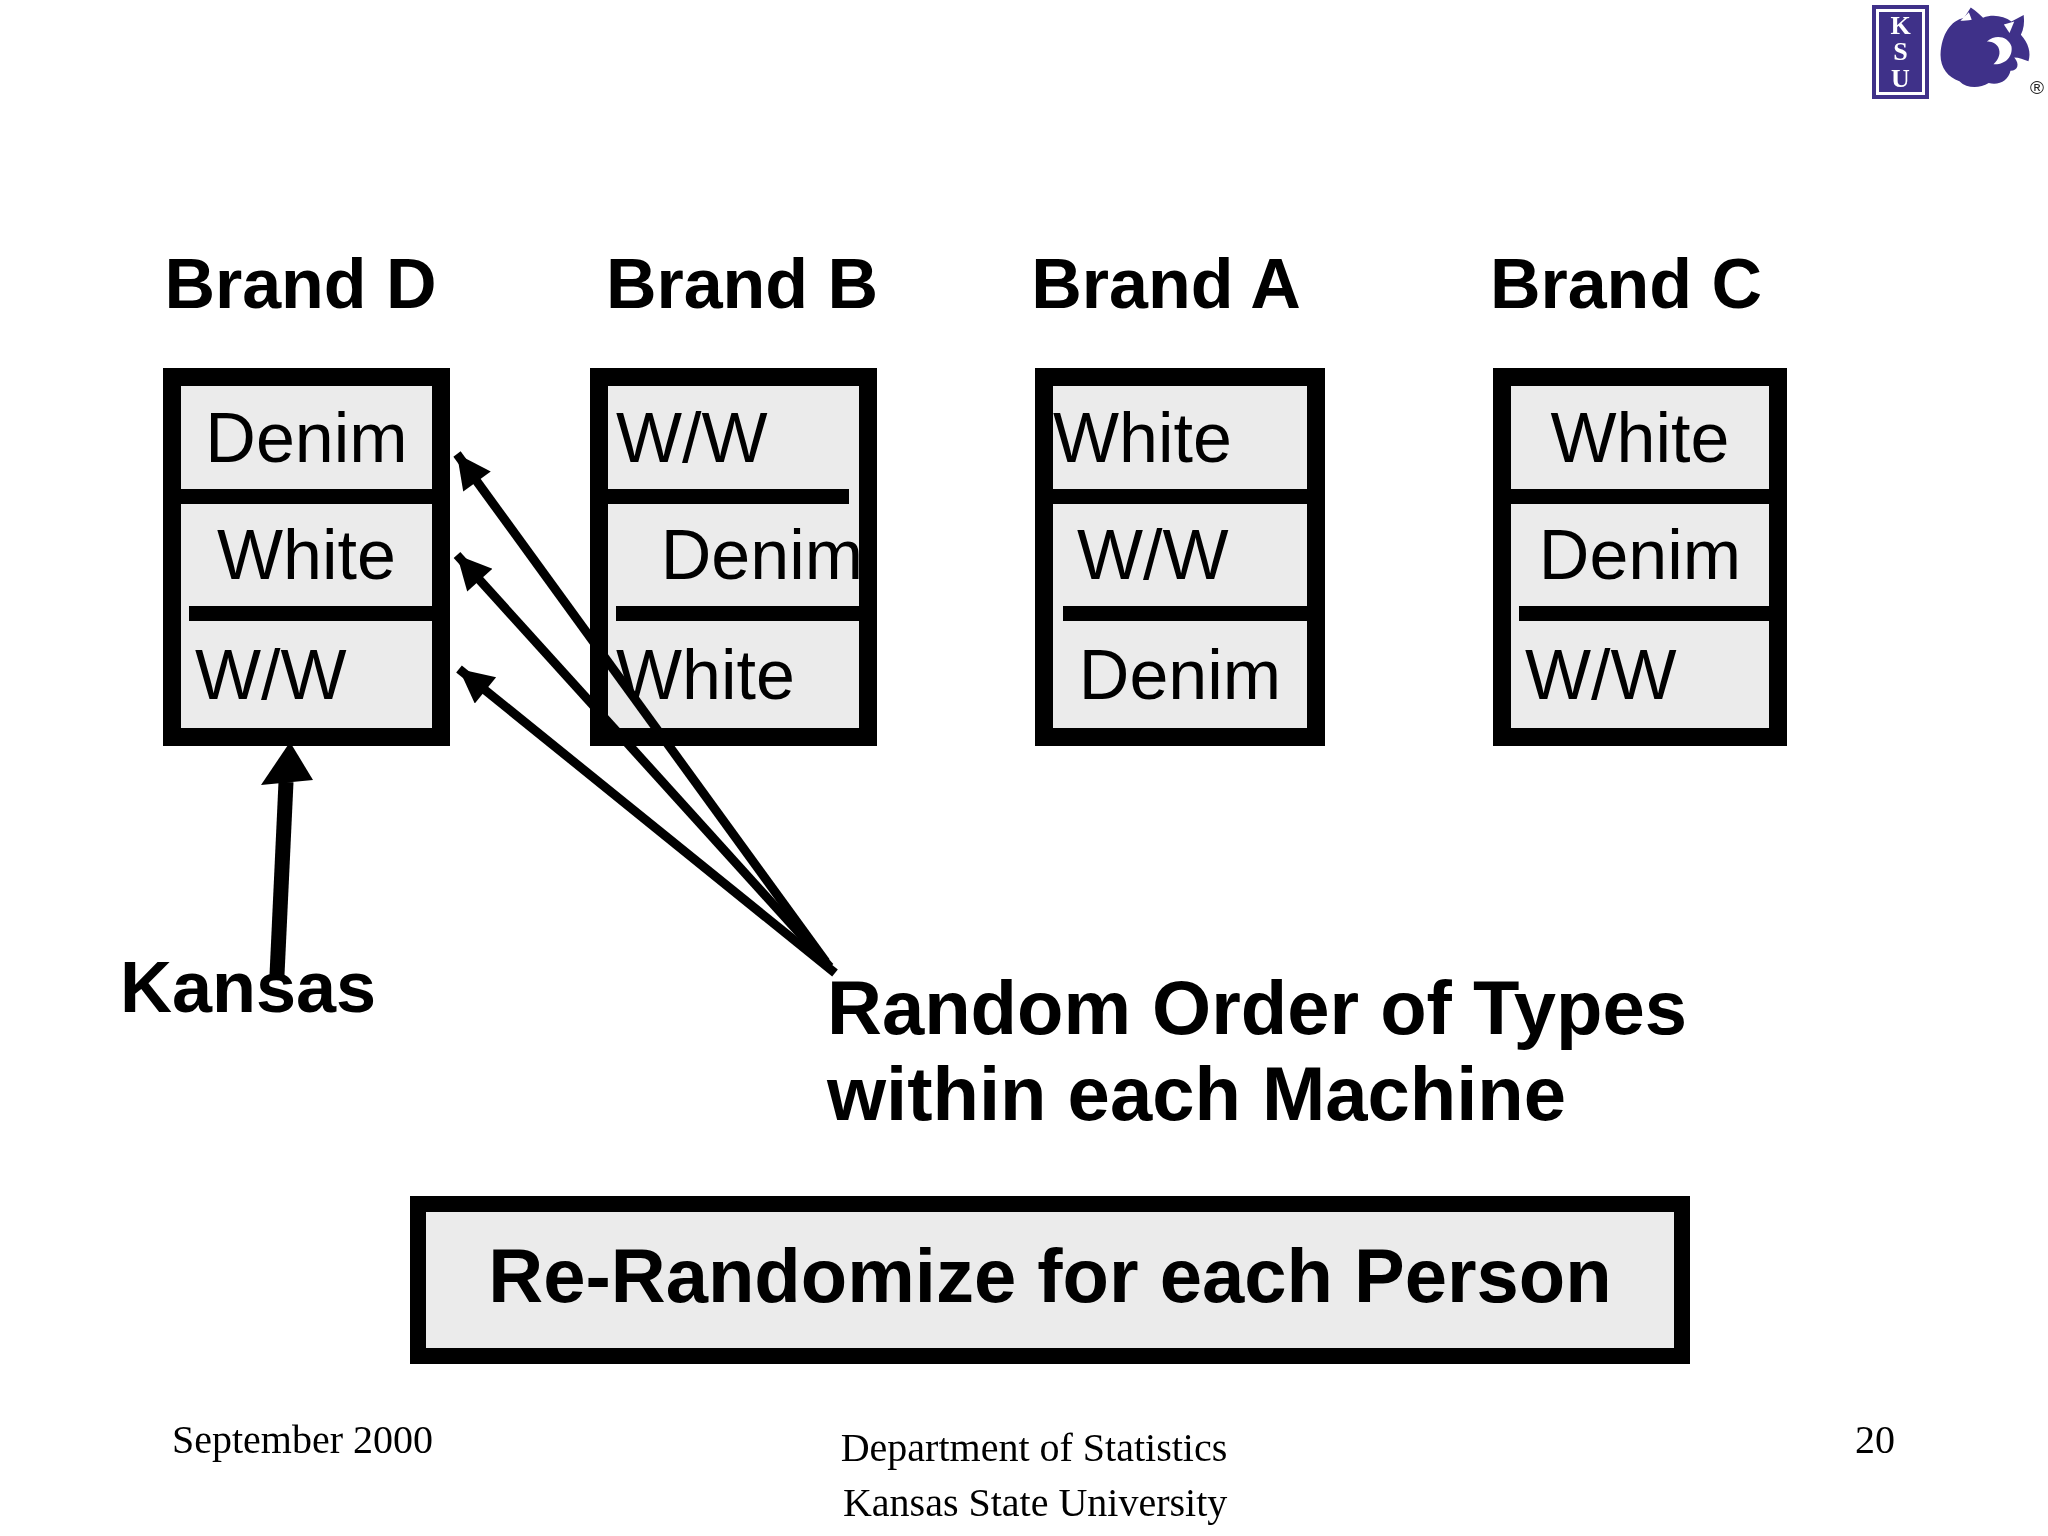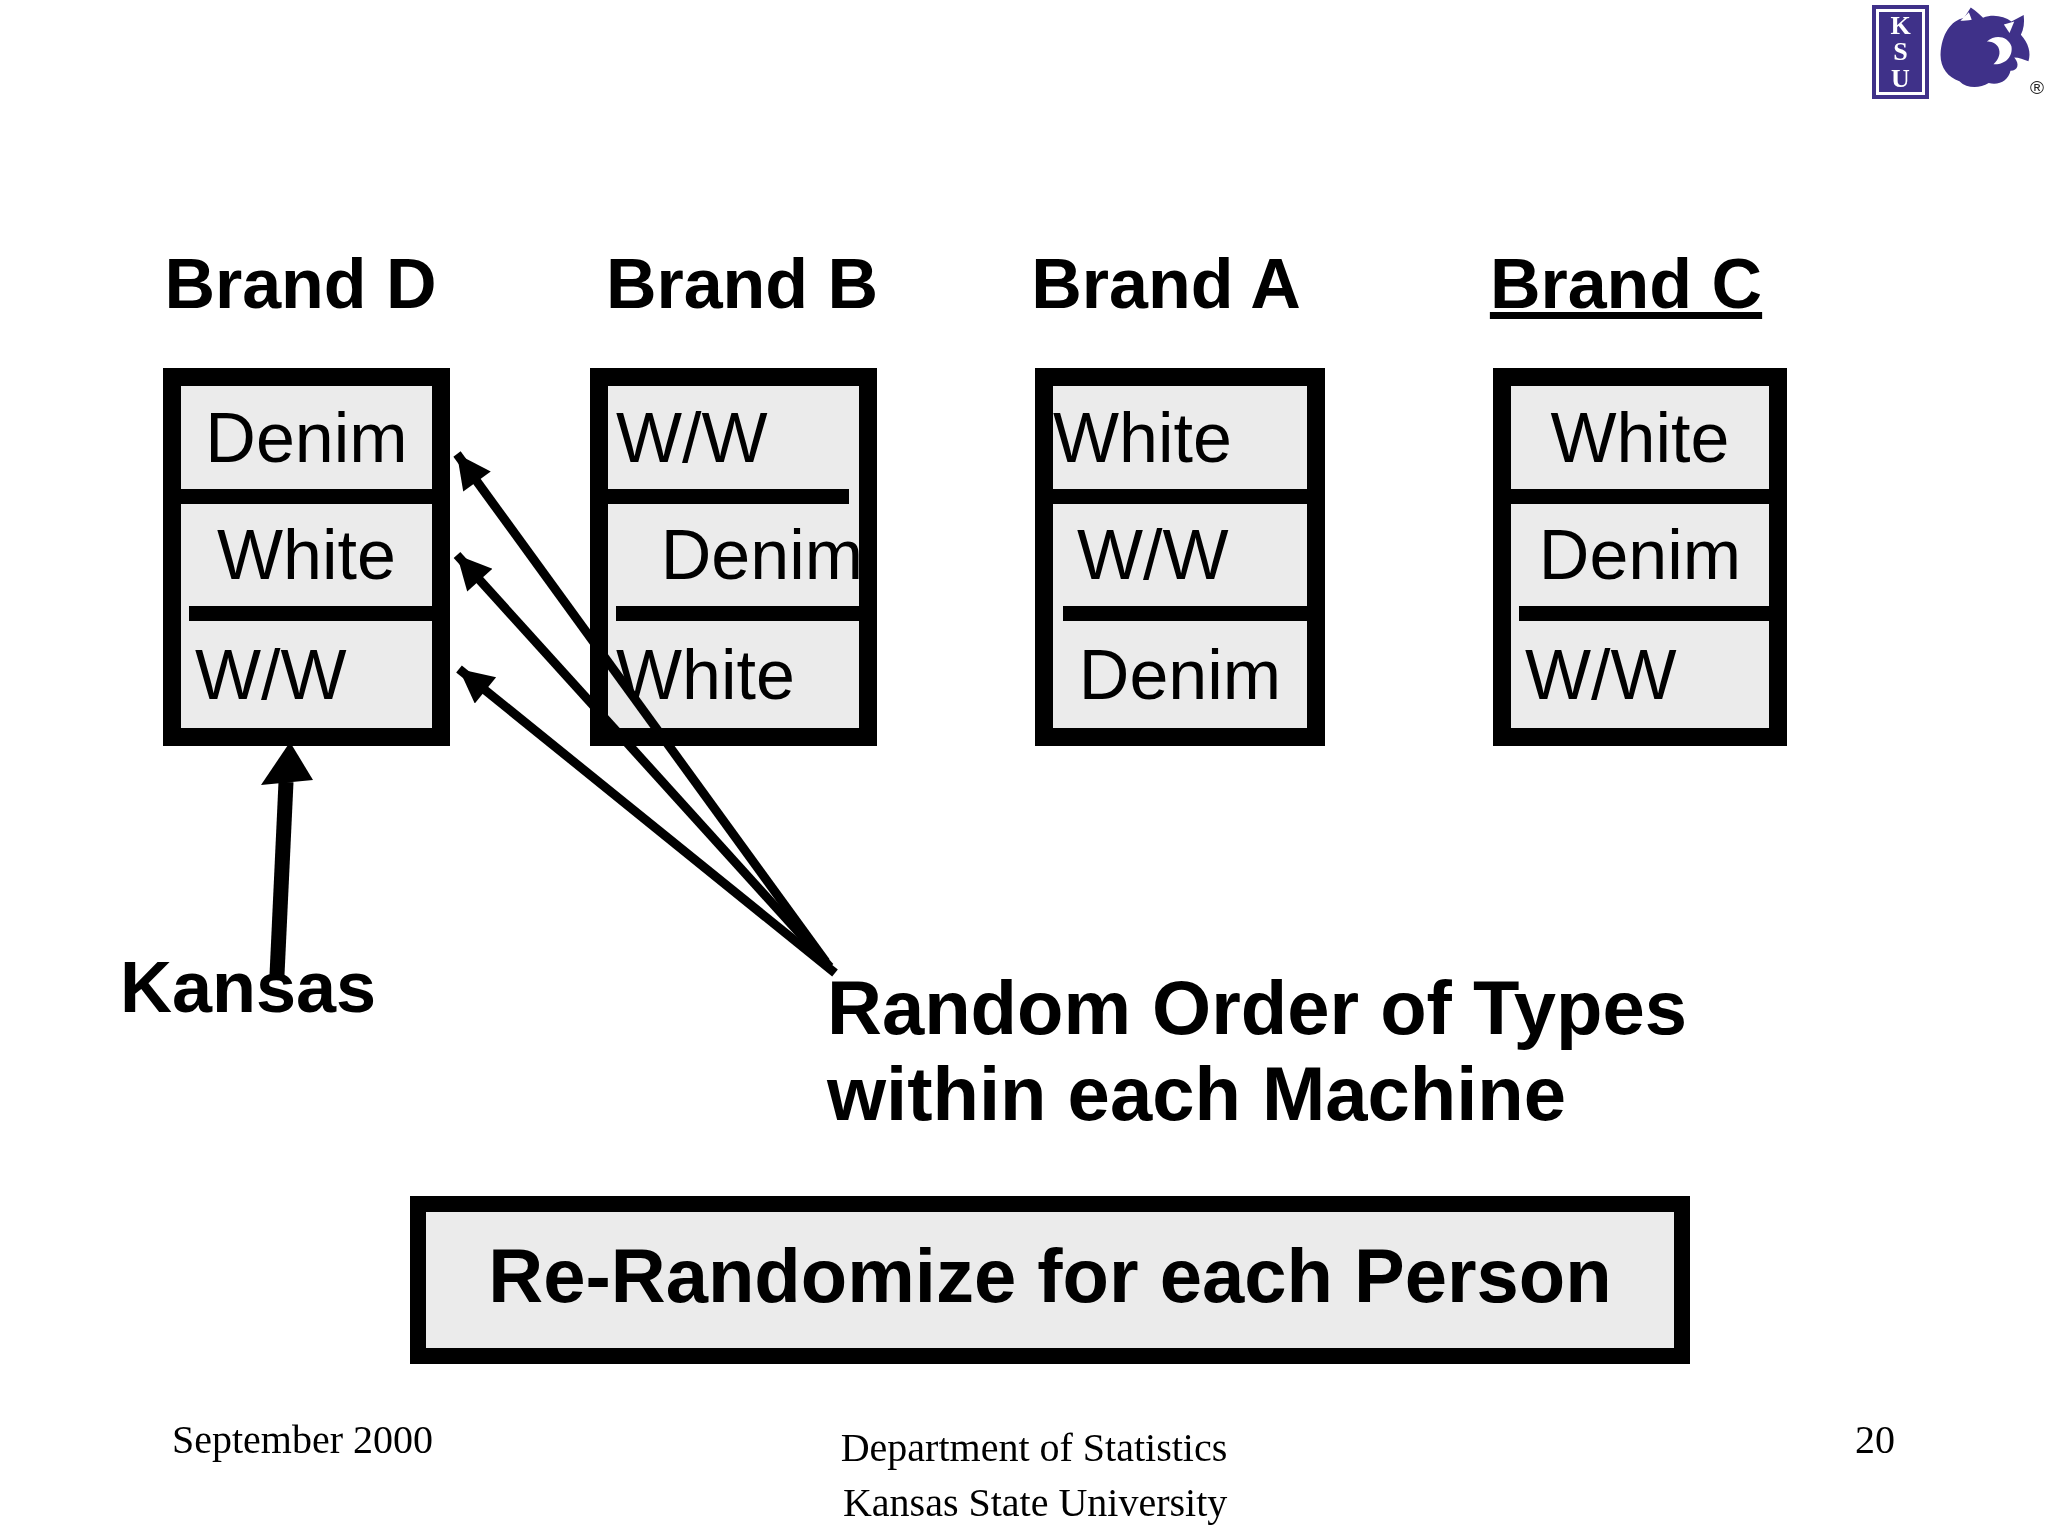--- a/index.html
+++ b/index.html
@@ -71,21 +71,21 @@
         <div class="cell h2" style="justify-content: flex-start; padding-left: 8px;">White</div>
       </div>
       <div class="machine-label" style="left: 1166px;">Brand A</div>
       <div class="machine-box" style="left: 1035px; width: 290px;">
         <div class="cell h0" style="justify-content: flex-start; padding-left: 0px;">White</div>
         <div class="divbar" style="margin-left: 0px; margin-right: 0px;"></div>
         <div class="cell h1" style="justify-content: flex-start; padding-left: 24px;">W/W</div>
         <div class="divbar" style="margin-left: 10px; margin-right: 0px;"></div>
         <div class="cell h2" style="justify-content: center;">Denim</div>
       </div>
-      <div class="machine-label" style="left: 1626px; text-decoration: underline;">Brand C</div>
+      <div class="machine-label" style="left: 1626px;">Brand C</div>
       <div class="machine-box" style="left: 1493px; width: 294px;">
         <div class="cell h0" style="justify-content: center;">White</div>
         <div class="divbar" style="margin-left: 0px; margin-right: 0px;"></div>
         <div class="cell h1" style="justify-content: center;">Denim</div>
         <div class="divbar" style="margin-left: 8px; margin-right: 0px;"></div>
         <div class="cell h2" style="justify-content: flex-start; padding-left: 14px;">W/W</div>
       </div>
     </div>
 
   <div id="machine-note">Kansas</div>

